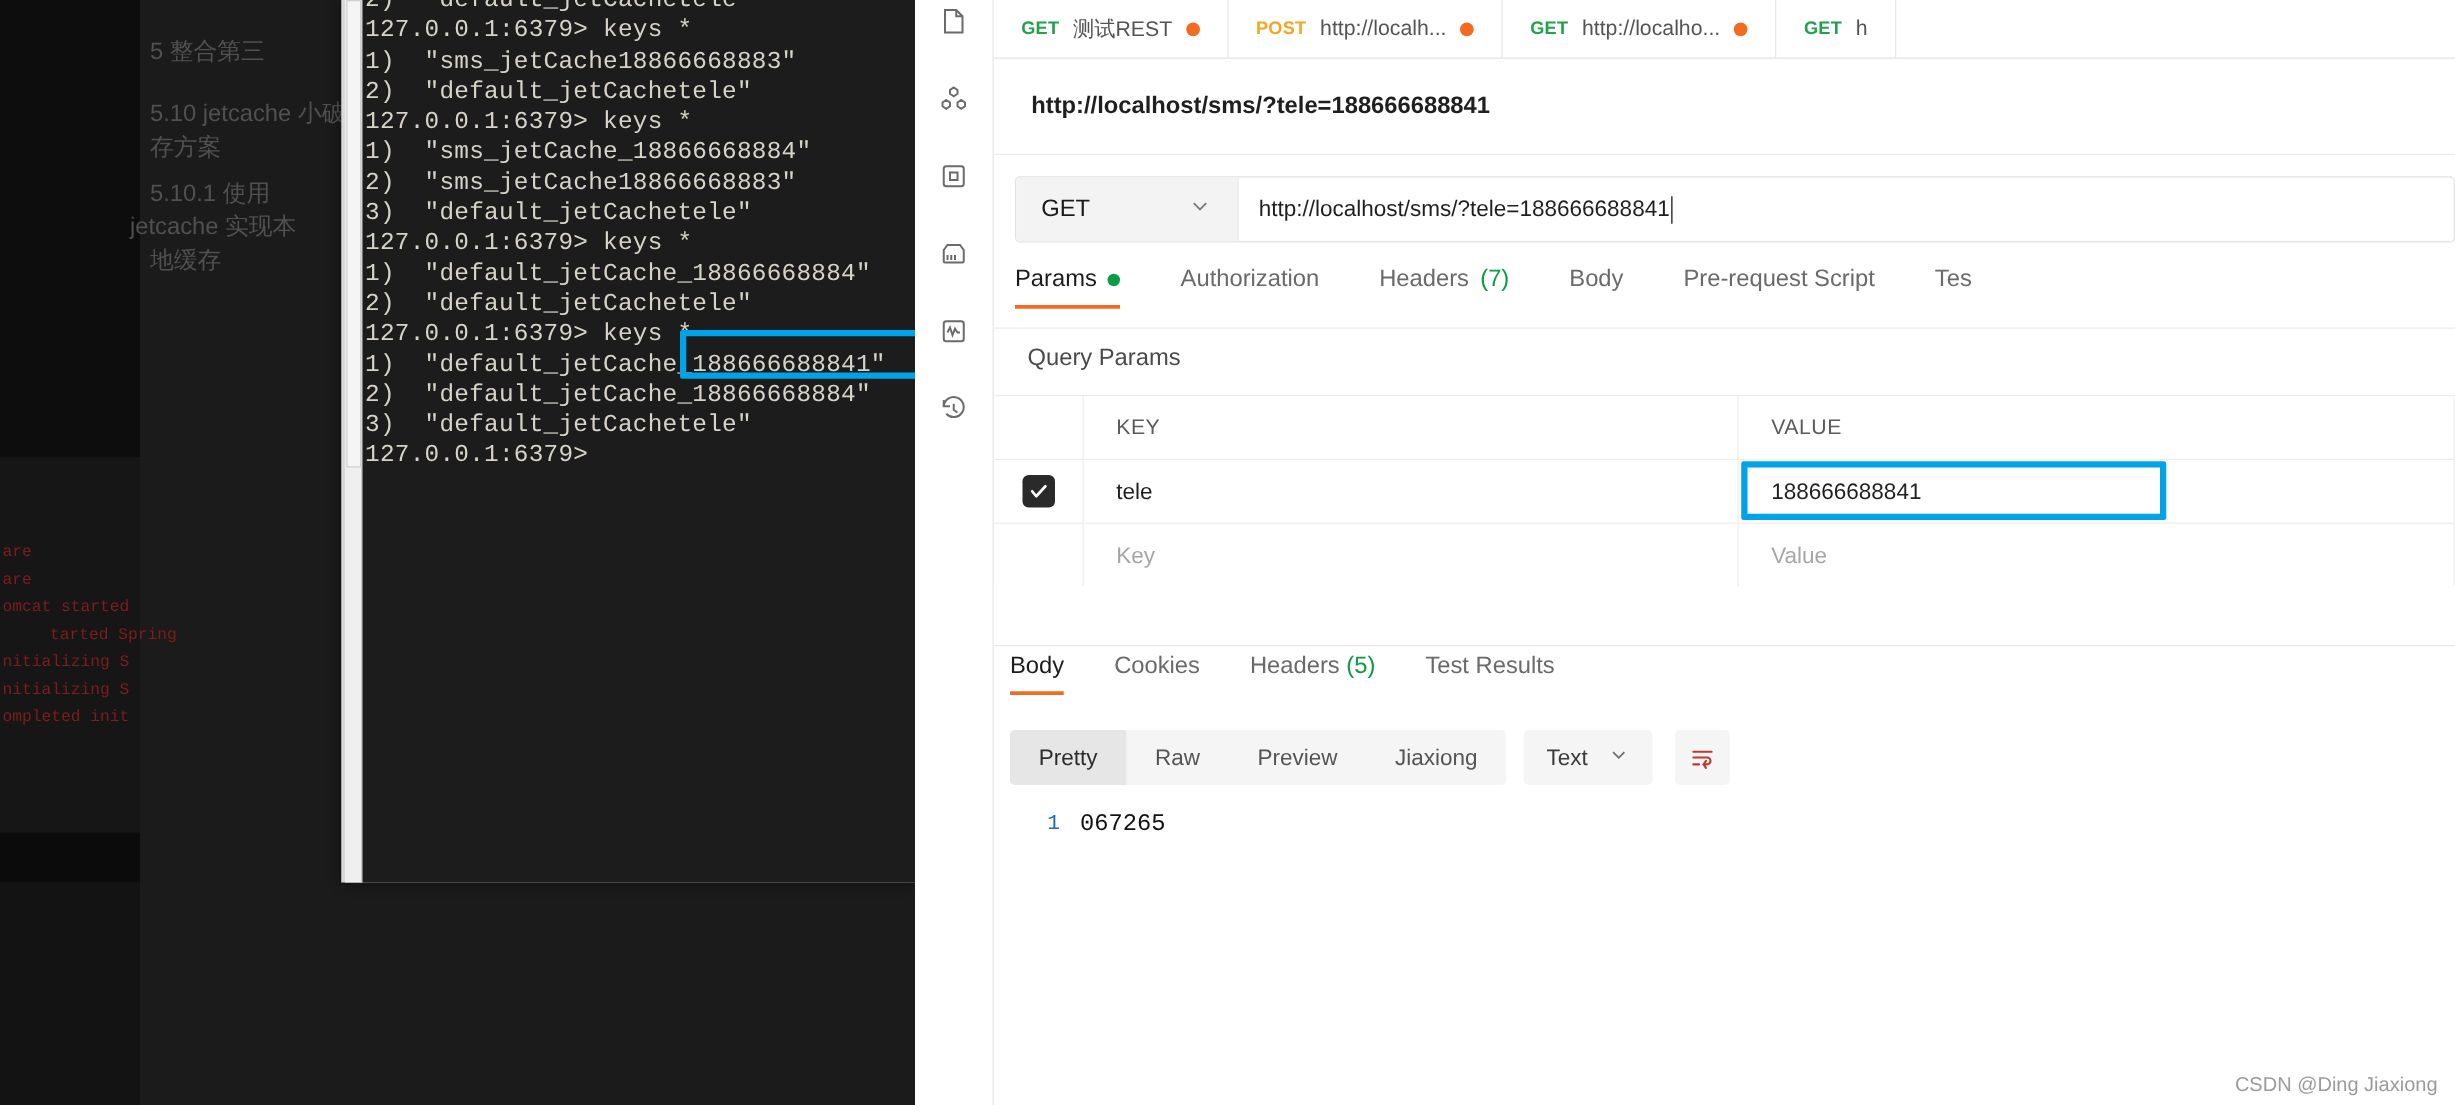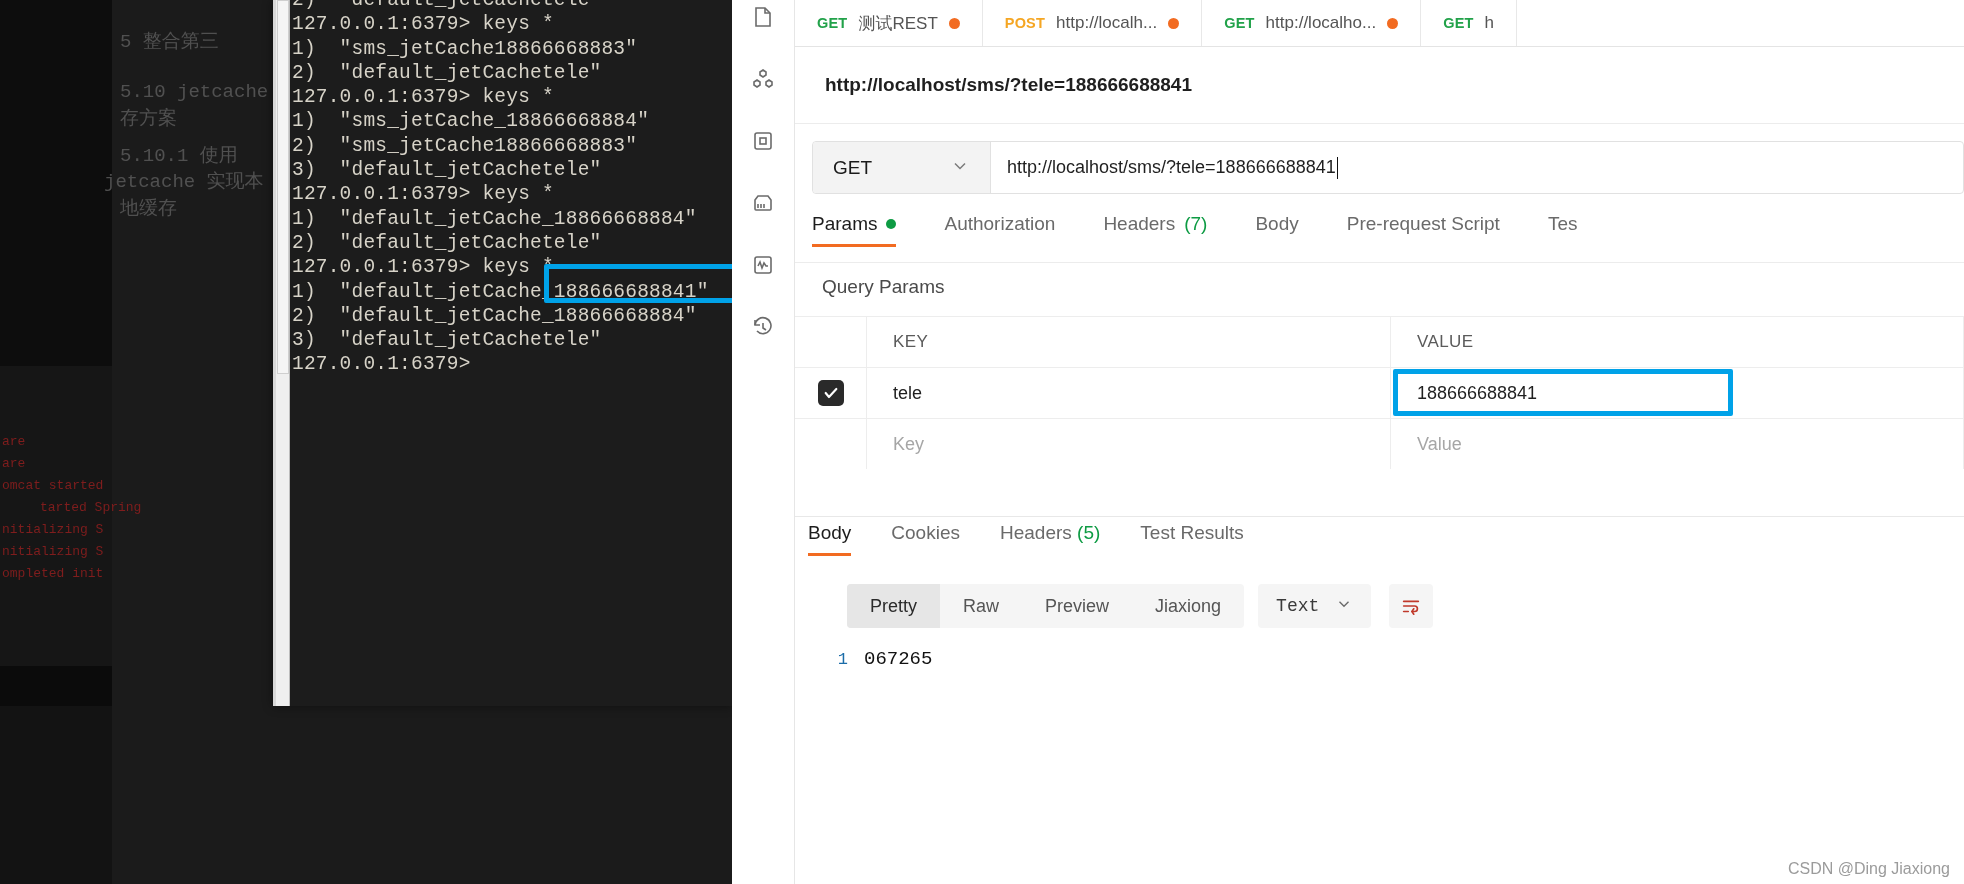--- a/index.html
+++ b/index.html
@@ -29,21 +29,21 @@
     background: #0b0b0b;
   }
   .bg-doc-d {
     position: absolute; left: 0; top: 706px; width: 112px; height: 178px;
     background: #131313;
   }
   .bg-note {
     position: absolute;
     color: #5a5a5a;
     font-size: 19px;
-    font-family: Liberation Mono, monospace;
+    font-family: Liberation Sans, sans-serif;
     white-space: nowrap;
     opacity: .85;
   }
   .bg-log {
     position: absolute;
     left: 2px;
     color: #7f1d1d;
     font-size: 13px;
     font-family: "Liberation Mono", monospace;
     white-space: nowrap;
@@ -246,38 +246,38 @@
   .restab.active { color: #1c1c1c; }
   .restab.active::after {
     content: ""; position: absolute; left: 0; bottom: 0;
     width: 100%; height: 3px; background: #f26b21;
   }
   .restab .cnt { color: #0d9b43; }
 
   
   .viewbar {
     position: absolute; left: 808px; top: 584px; height: 44px;
-    display: flex; align-items: center; margin-left: 39px;
+    display: flex; align-items: center;
   }
   .pillgroup {
     display: flex; align-items: stretch;
     background: #f5f5f5; border-radius: 4px; overflow: hidden;
     height: 44px;
   }
   .pill {
     display: flex; align-items: center; padding: 0 23px;
     font-size: 18px; color: #555; cursor: pointer; white-space: nowrap;
   }
   .pill.active { background: #e6e6e6; color: #2b2b2b; }
   .fmt-sel {
     margin-left: 14px; height: 44px;
     display: flex; align-items: center; gap: 16px;
     padding: 0 18px;
     background: #f5f5f5; border-radius: 4px;
-    font-size: 18px; color: #3b3b3b; cursor: pointer; font-family: Liberation Mono, monospace;
+    font-size: 18px; color: #3b3b3b; cursor: pointer;
   }
   .wrap-btn {
     margin-left: 18px; width: 44px; height: 44px;
     background: #f5f5f5; border-radius: 4px;
     display: flex; align-items: center; justify-content: center;
     cursor: pointer; color: #c0392b;
   }
 
   
   .resp-body {

